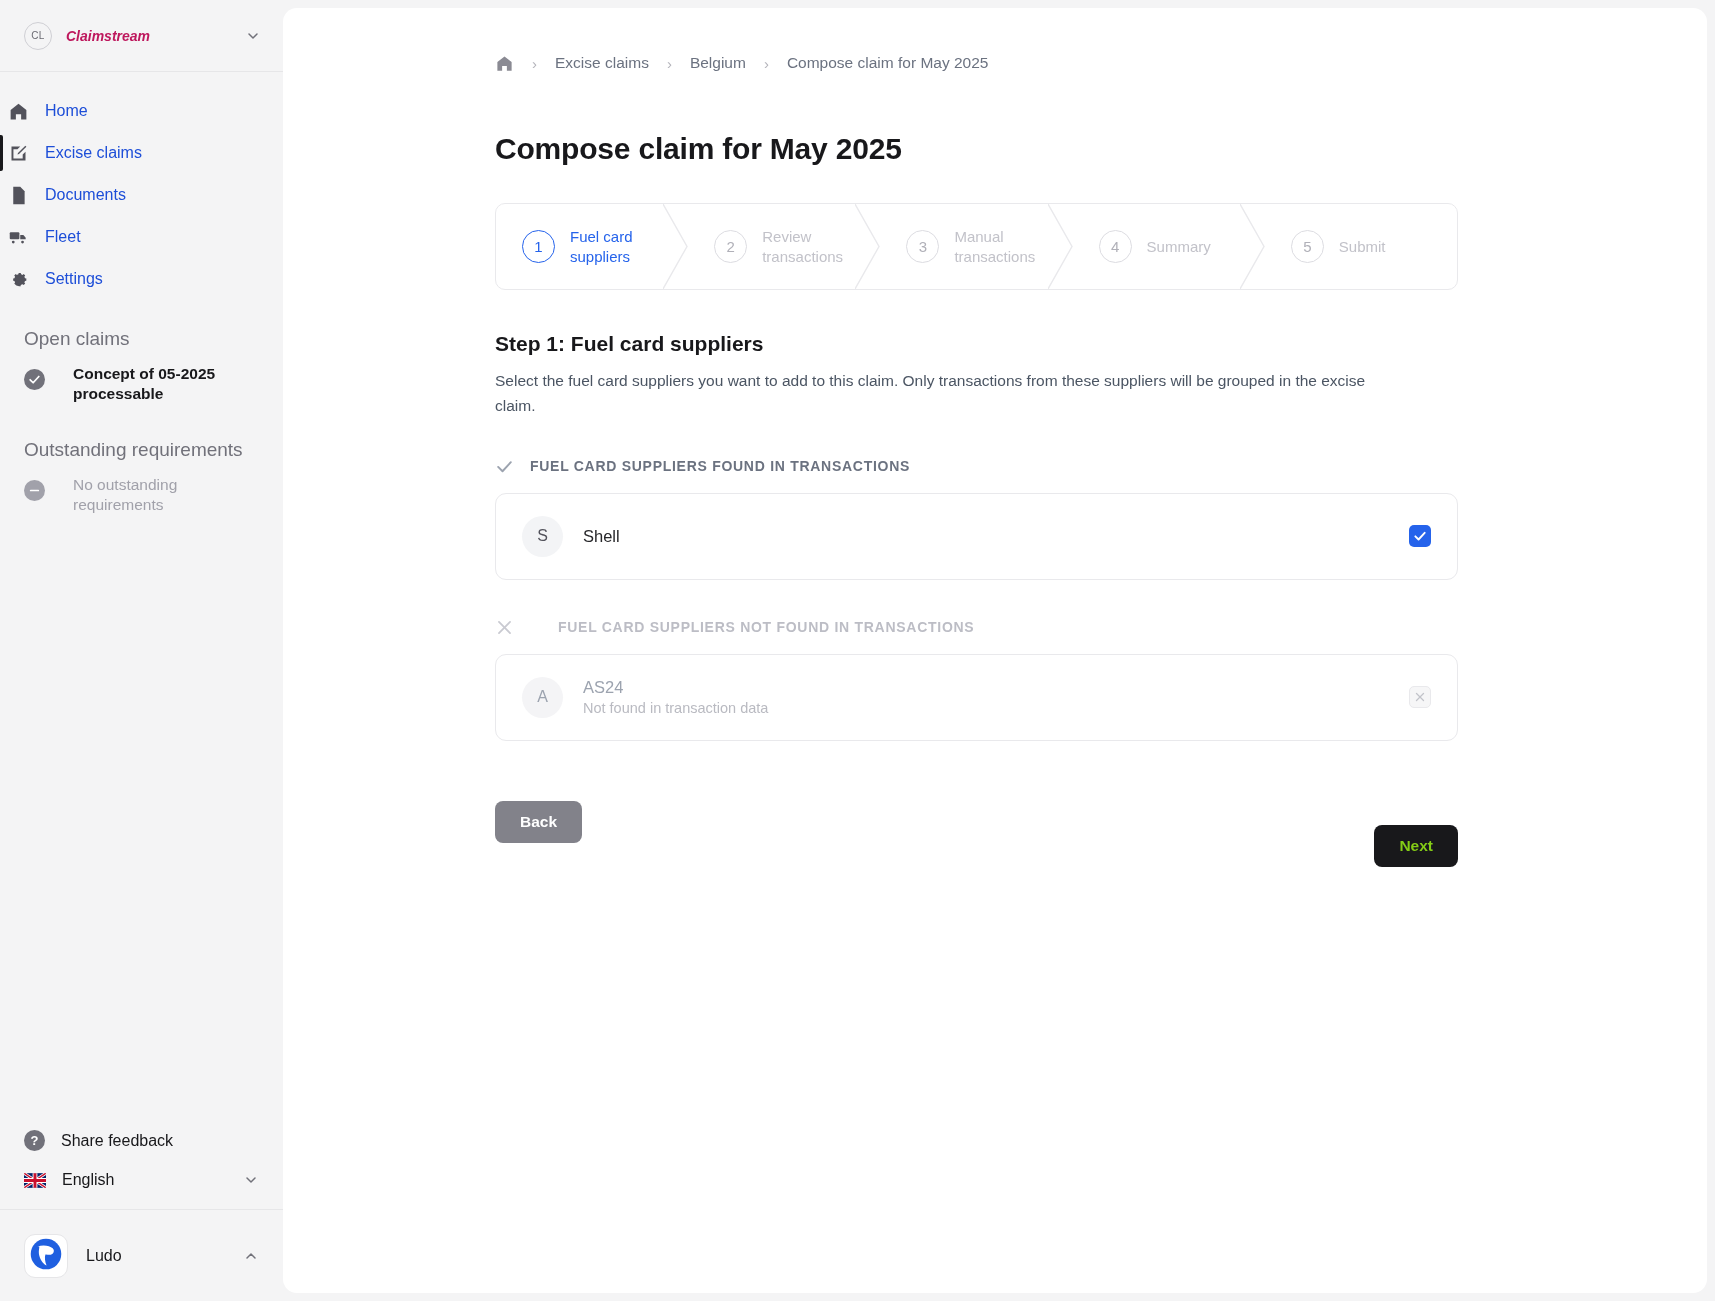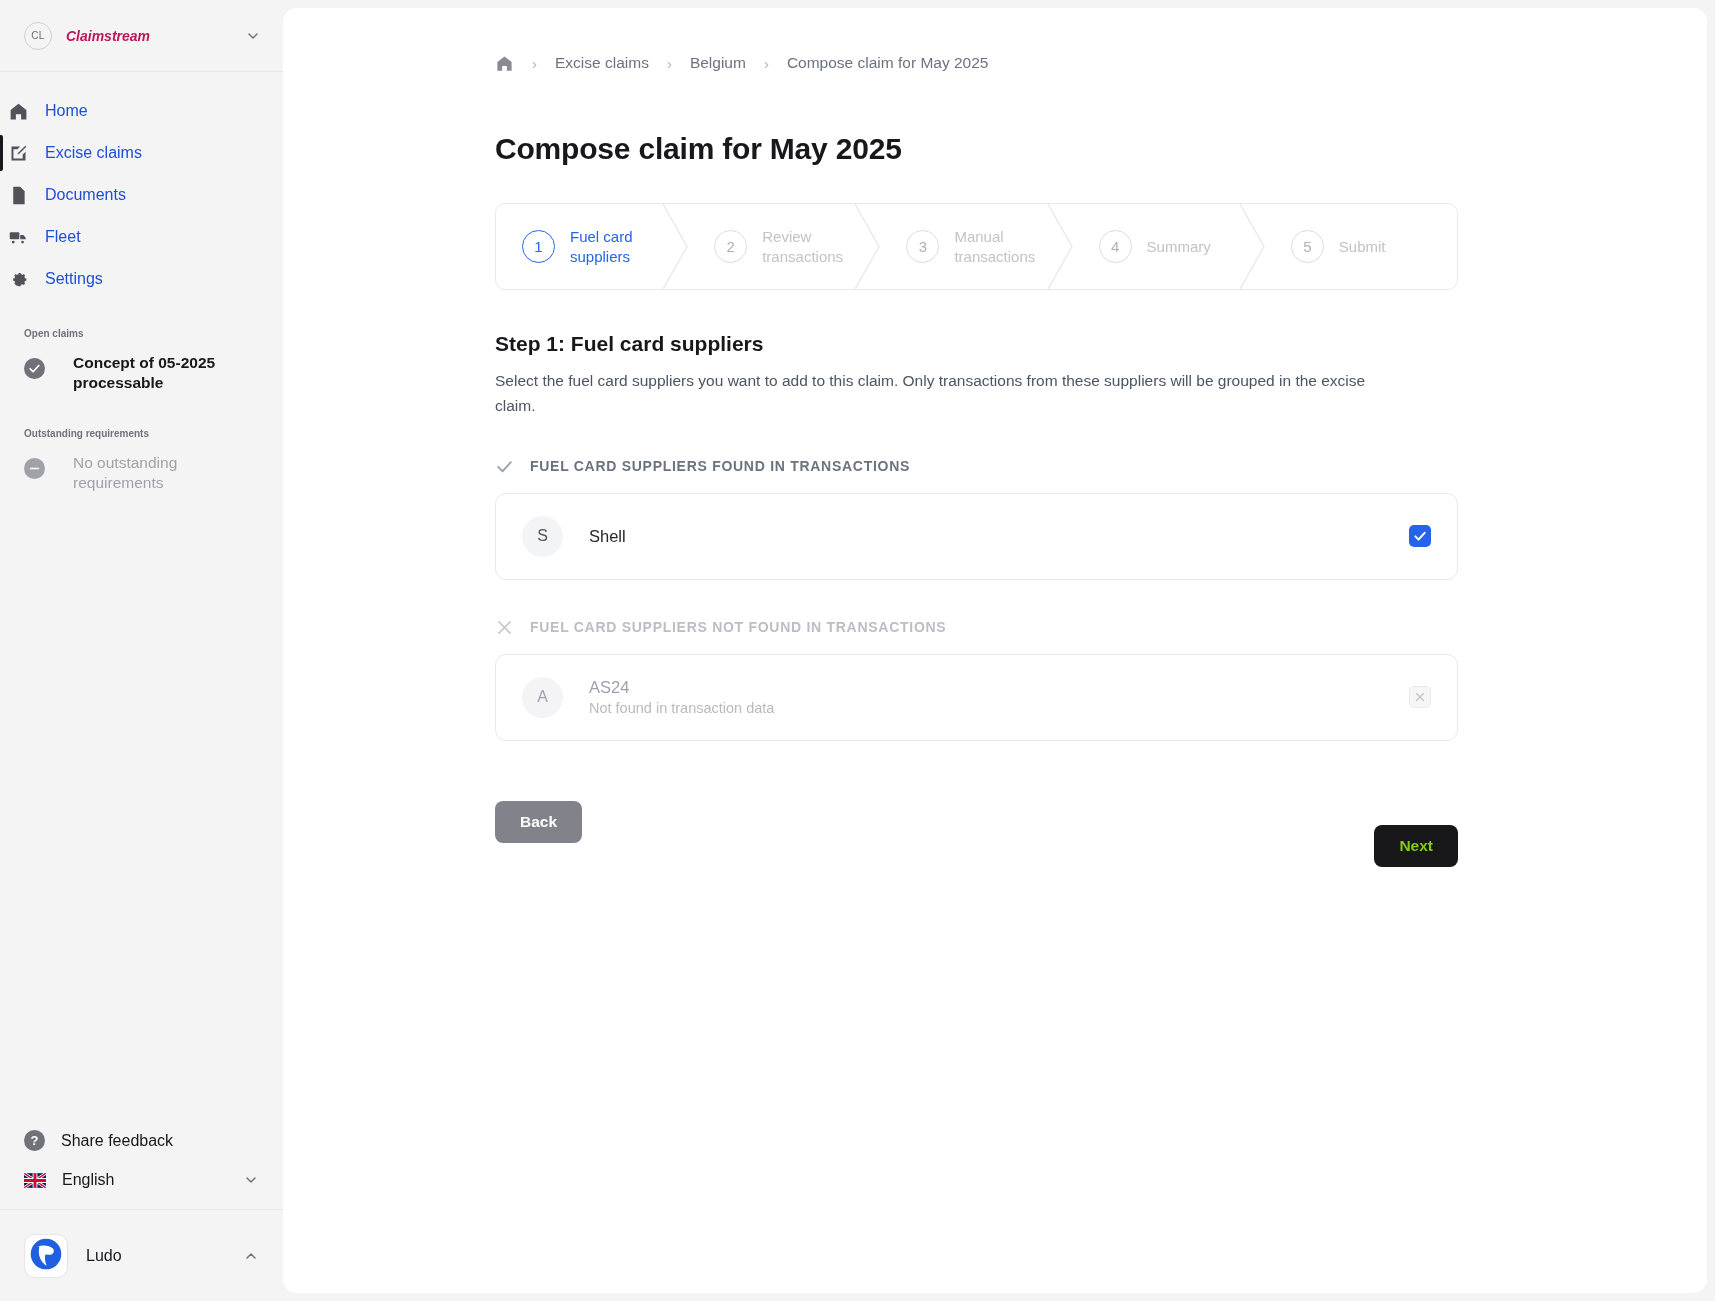--- a/index.html
+++ b/index.html
@@ -49,23 +49,23 @@
     color: #1d4ed8;
   }
   .nav-item .nav-ico { width: 21px; height: 21px; flex: 0 0 21px; color: #52525b; display:flex; align-items:center; justify-content:center;}
   .nav-item .nav-label { font-size: 16px; font-weight: 500; }
   .nav-item.active::before {
     content: ""; position: absolute; left: 0; top: 3px; bottom: 3px;
     width: 3px; background: #18181b; border-radius: 0 2px 2px 0;
   }
 
   .section-label {
-    font-size: 10px; color: #71717a;
+    font-size: 19px; color: #71717a;
     padding: 28px 24px 8px 24px;
-    font-weight: 700;
+    font-weight: 400;
   }
   .claim-item {
     display: flex; align-items: flex-start; gap: 28px;
     padding: 6px 24px 6px 24px;
     cursor: pointer;
   }
   .status-dot {
     width: 21px; height: 21px; border-radius: 50%;
     background: #71717a; color: #fff;
     display: flex; align-items: center; justify-content: center;
@@ -185,41 +185,41 @@
     margin: 38px 0 0 212px;
     display: flex; align-items: center; gap: 16px;
   }
   .group-label .gico { width: 19px; height: 19px; display:flex; align-items:center; justify-content:center;}
   .group-label .gtxt {
     font-size: 14px; letter-spacing: .72px; font-weight: 700; text-transform: uppercase;
   }
   .group-found .gico { color: #9ca3af; }
   .group-found .gtxt { color: #6b7280; }
   .group-notfound .gico { color: #c9cad1; }
-  .group-notfound .gtxt { color: #bcbdc5; }
+  .group-notfound .gtxt { color: #bcbdc5; margin-left: 28px; }
 
   .card {
     margin: 17px 0 0 212px;
     width: 963px;
     border: 1px solid #e9e9ec;
     border-radius: 11px;
     background: #fff;
     display: flex; align-items: center;
     padding: 0 26px;
     height: 87px;
   }
   .card.notfound { height: 87px; }
   .sup-avatar {
     width: 41px; height: 41px; border-radius: 50%;
     background: #f3f4f6; color: #52525b;
     display: flex; align-items: center; justify-content: center;
     font-size: 16px; flex: 0 0 41px;
   }
   .card.notfound .sup-avatar { color: #9ca3af; background:#f4f4f6; }
-  .sup-body { margin-left: 26px; flex: 1; }
+  .sup-body { margin-left: 20px; flex: 1; }
   .sup-name { font-size: 16.5px; color: #27272a; }
   .card.notfound .sup-name { color: #9ca3af; }
   .sup-sub { font-size: 14.5px; color: #b9bac1; margin-top: 3px; }
 
   .checkbox-on {
     width: 22px; height: 22px; border-radius: 5px;
     background: #2563eb; display: flex; align-items: center; justify-content: center;
     cursor: pointer; flex: 0 0 22px;
   }
   .checkbox-off {

